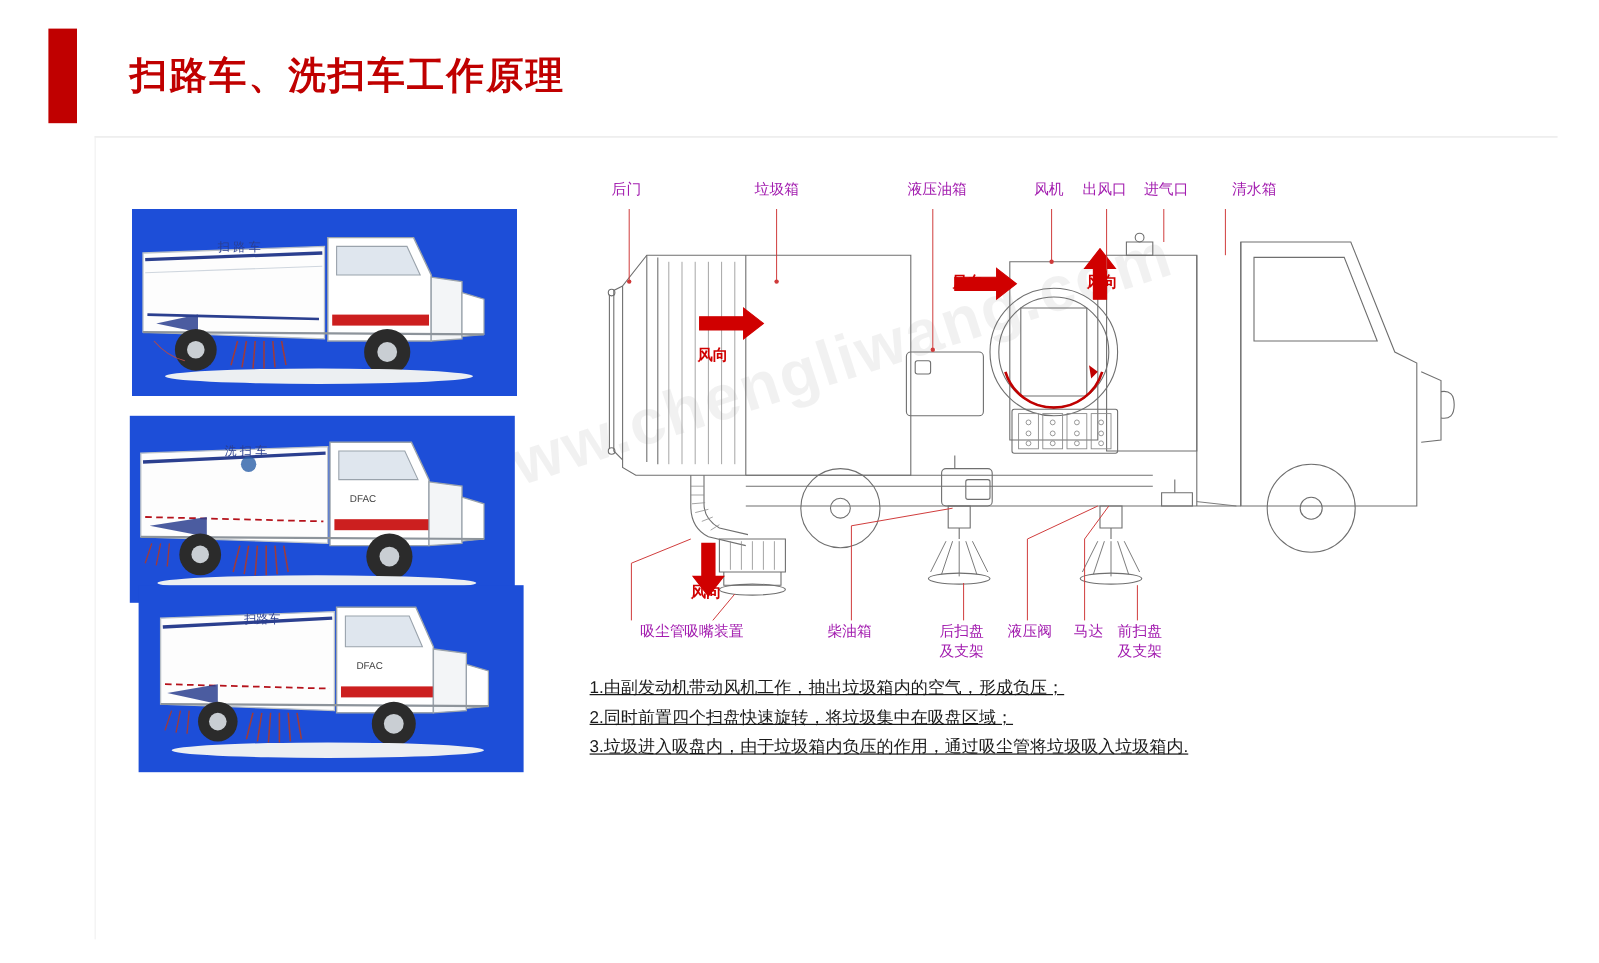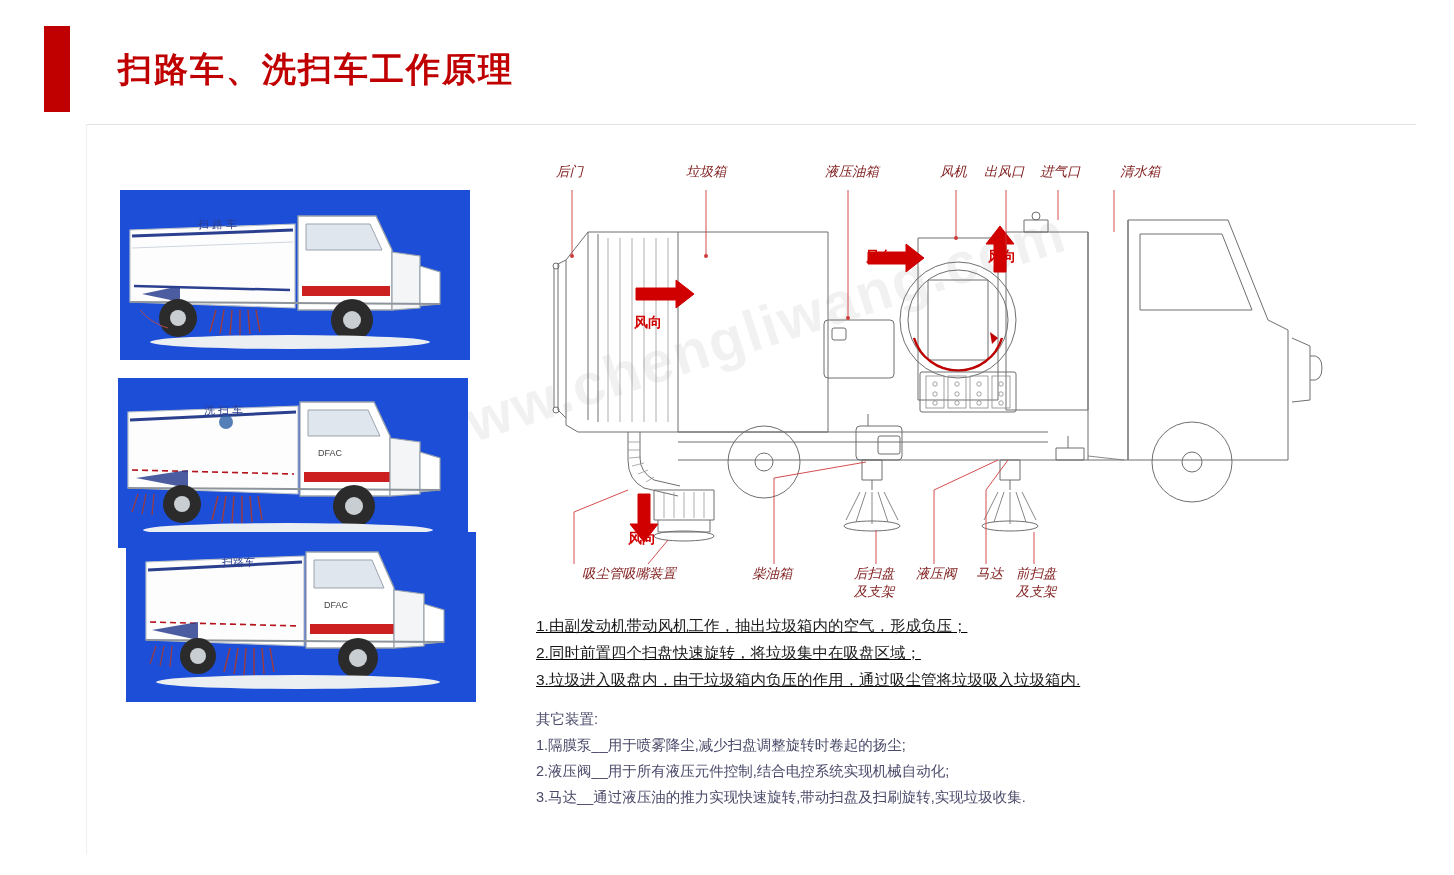--- a/index.html
+++ b/index.html
@@ -83,24 +83,23 @@
   .diagram {
     position: absolute;
     left: 528px;
     top: 160px;
     width: 800px;
     height: 440px;
   }
   .lbl {
     position: absolute;
     font-size: 13.5px;
-    color: #7f1d1d;
+    color: #a21caf;
     white-space: nowrap;
     line-height: 16px;
-    font-style: italic;
   }
   .lbl-red {
     position: absolute;
     font-size: 14px;
     color: #d00000;
     font-weight: bold;
     white-space: nowrap;
   }
 
   
@@ -437,20 +436,14 @@
     <div class="lbl-red" style="left:460px; top:88px;">风向</div>
     <div class="lbl-red" style="left:100px; top:370px;">风向</div>
   </div>
 
   <div class="steps">
     <div>1.由副发动机带动风机工作，抽出垃圾箱内的空气，形成负压；</div>
     <div>2.同时前置四个扫盘快速旋转，将垃圾集中在吸盘区域；</div>
     <div>3.垃圾进入吸盘内，由于垃圾箱内负压的作用，通过吸尘管将垃圾吸入垃圾箱内.</div>
   </div>
 
-  <div class="others">
-    <div class="others-title">其它装置:</div>
-    <div>1.隔膜泵__用于喷雾降尘,减少扫盘调整旋转时卷起的扬尘;</div>
-    <div>2.液压阀__用于所有液压元件控制,结合电控系统实现机械自动化;</div>
-    <div>3.马达__通过液压油的推力实现快速旋转,带动扫盘及扫刷旋转,实现垃圾收集.</div>
-  </div>
 
 </div>
 
 </body></html>

